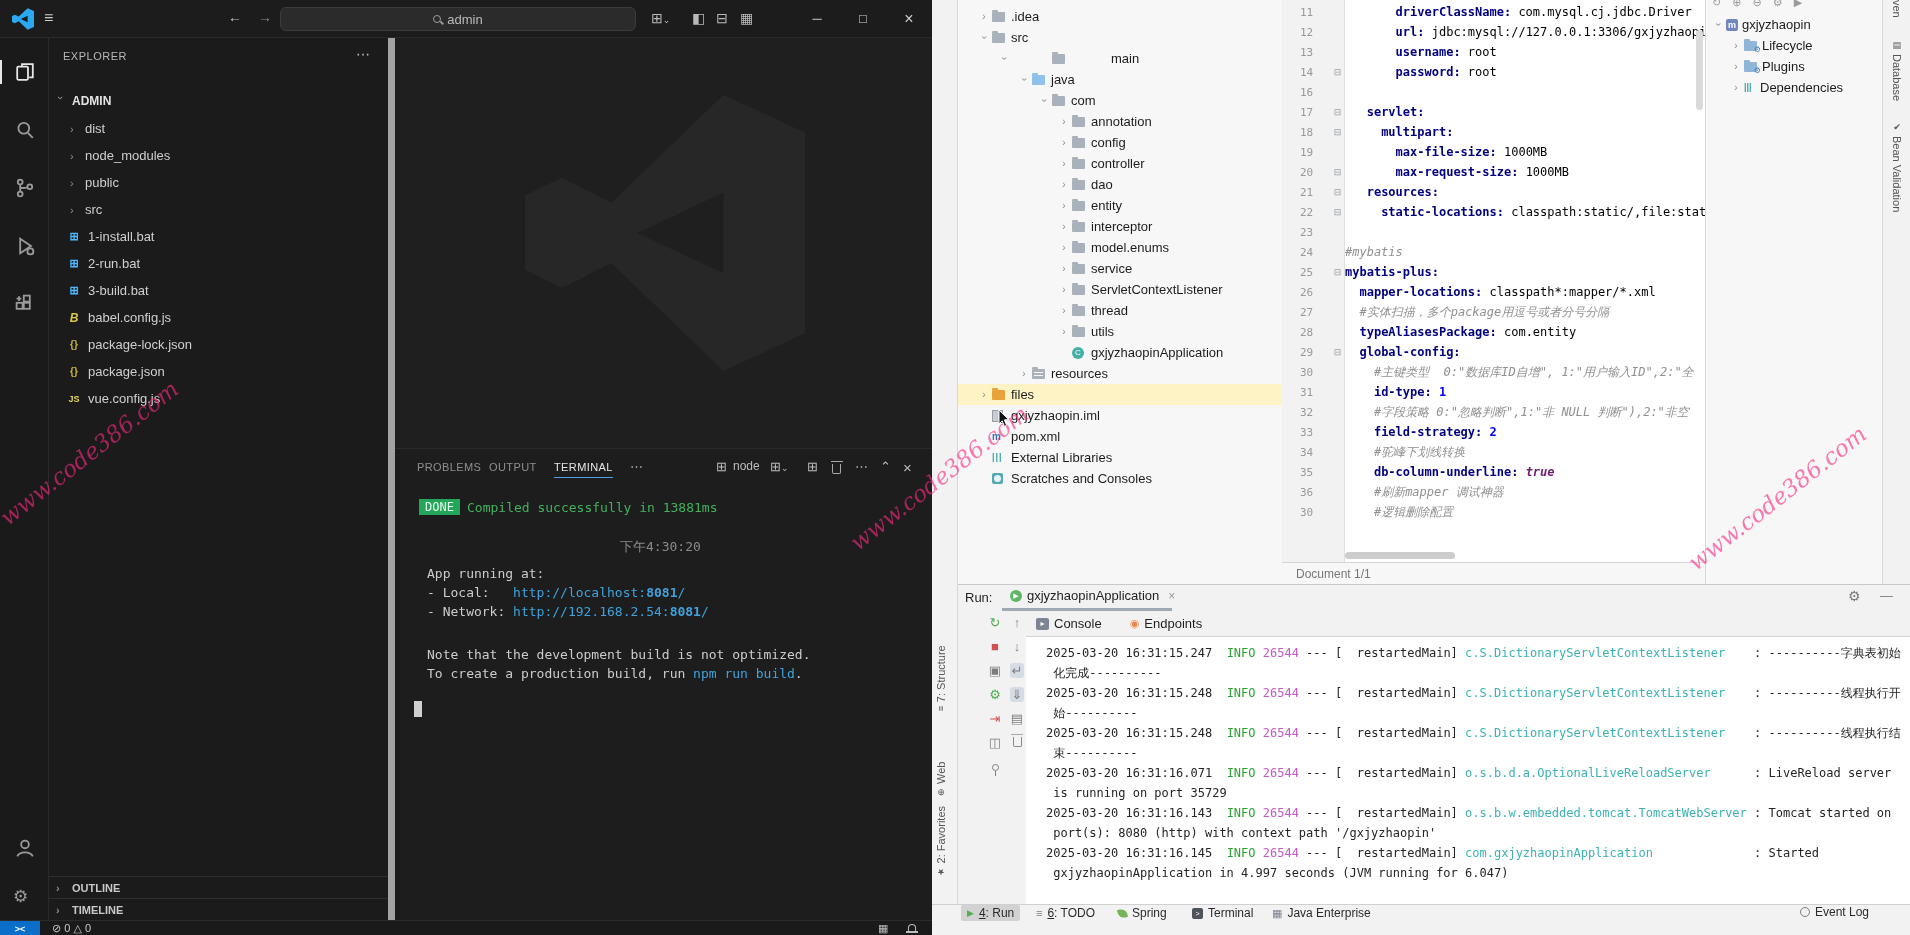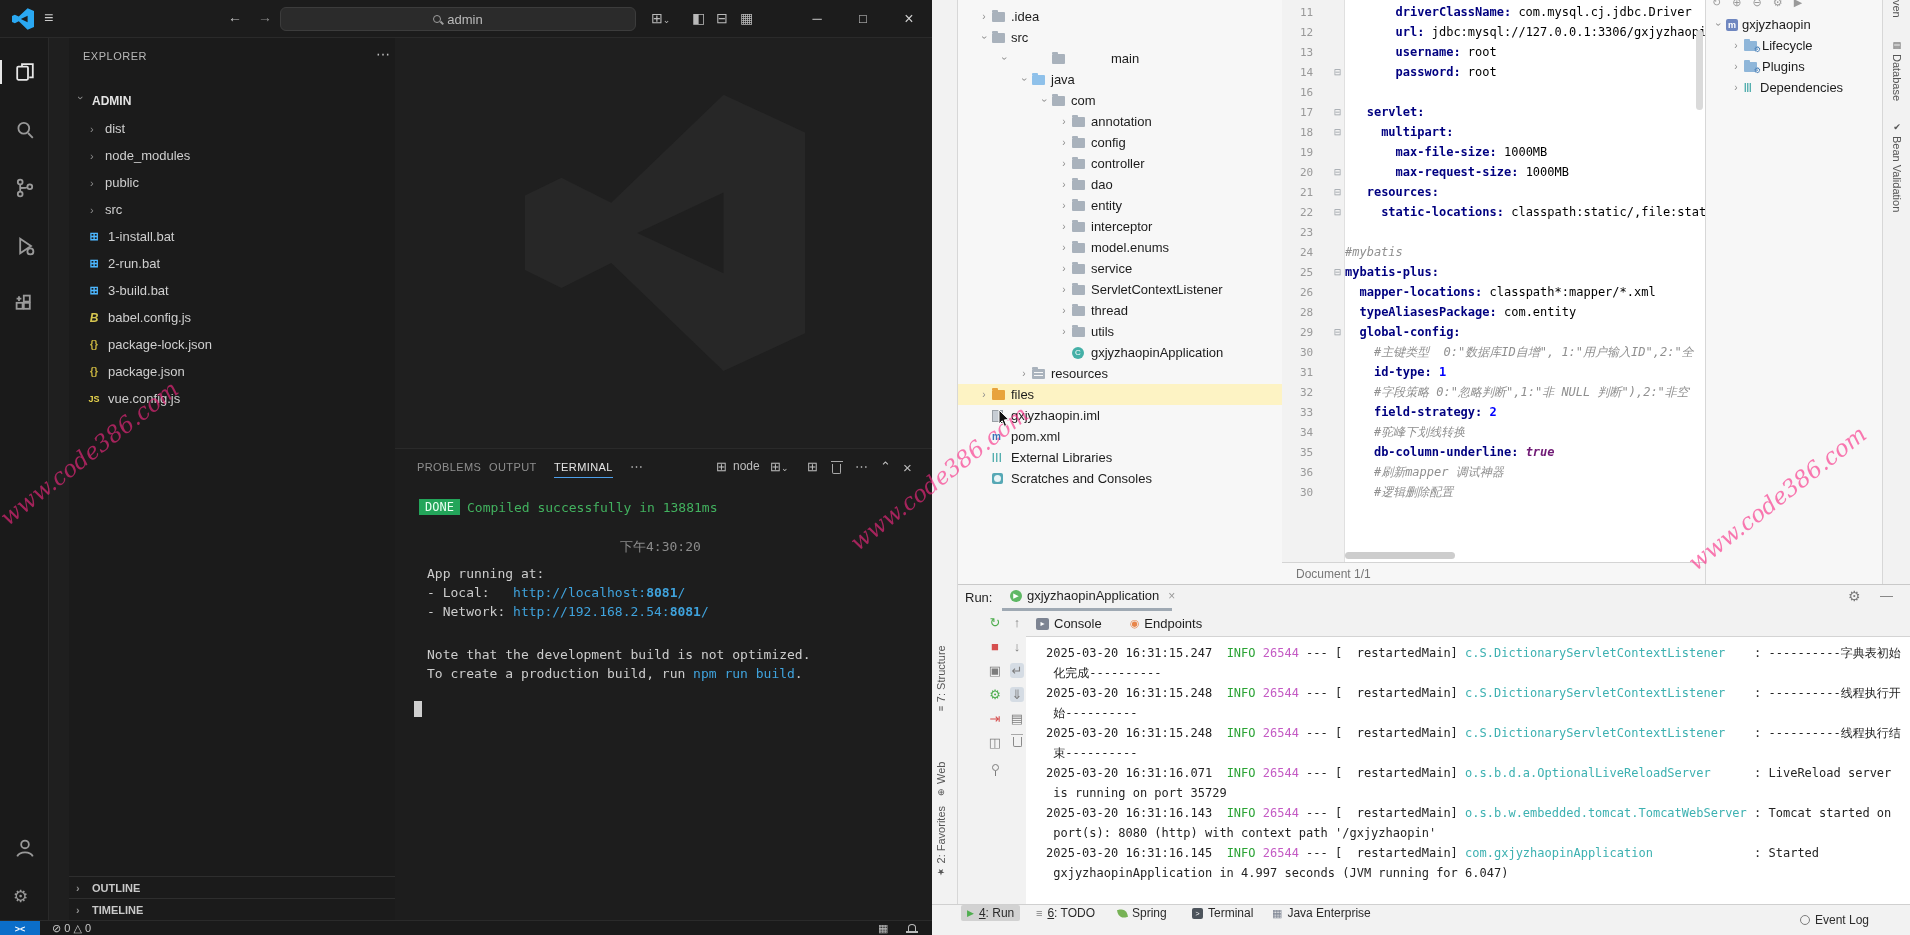--- a/index.html
+++ b/index.html
@@ -20,21 +20,21 @@
   .mag::after { content:""; position:absolute; width:4px; height:1.5px; background:#9d9d9d; transform:rotate(45deg); right:-4px; bottom:-1px; }
   .laybtn { position:absolute; top:10px; color:#b9b9b9; font-size:14px; }
   .winctl { position:absolute; top:0; width:46px; height:37px; display:flex; align-items:center; justify-content:center; color:#cfcfcf; font-size:13px; }
 
   .abar { position:absolute; left:0; top:38px; width:49px; height:882px; background:#1a1a1a; border-right:1px solid #2a2a2a; }
   .aicon { position:absolute; left:13px; width:24px; height:24px; }
   .aicon svg { stroke:#9a9a9a; fill:none; stroke-width:1.5; }
   .aicon.active svg { stroke:#e7e7e7; }
   .aicon.active::before { content:""; position:absolute; left:-13px; top:0; width:2px; height:24px; background:#e7e7e7; }
 
-  .sidebar { position:absolute; left:49px; top:38px; width:346px; height:882px; background:#1b1b1b; border-right:7px solid #a3a3a3;margin-left:20px; }
+  .sidebar { position:absolute; left:49px; top:38px; width:346px; height:882px; background:#1b1b1b; border-right:7px solid #a3a3a3; }
   .exphead { position:absolute; left:14px; top:12px; font-size:11px; color:#b8b8b8; letter-spacing:.5px; }
   .expmore { position:absolute; right:18px; top:8px; color:#bdbdbd; font-size:14px; }
   .rootrow { position:absolute; left:0; top:50px; width:100%; height:26px; display:flex; align-items:center; }
   .rootrow .xchev { margin-left:7px; }
   .rootlbl { font-size:12px; font-weight:bold; color:#e4e4e4; margin-left:6px; }
   #explorer-list { position:absolute; left:0; top:77px; width:100%; }
   .xrow { height:27px; display:flex; align-items:center; font-size:13px; color:#cfcfcf; }
   .xchev { display:inline-block; color:#8e8e8e; font-size:11px; margin-left:21px; width:10px; }
   .xrow .xlbl { margin-left:5px; }
   .fic { display:inline-block; width:16px; margin-left:17px; text-align:center; font-size:10px; font-weight:bold; }
@@ -151,21 +151,21 @@
 
   .bbar { position:absolute; left:0; top:904px; width:978px; height:17px; background:#f2f2f2; border-top:1px solid #d0d0d0; font-size:12px; color:#2b2b2b; }
   .btab { position:absolute; top:0px; height:16px; display:flex; align-items:center; gap:5px; padding:0 6px; }
   .btab.sel { background:#d2d2d2; border-radius:2px; }
   .btab u { text-decoration:underline; }
   .ic-brun { color:#4fae4f; font-size:9px; }
   .ic-btodo { color:#7d7d7d; font-size:11px; }
   .ic-leaf { display:inline-block; width:9px; height:9px; background:#77b255; border-radius:0 70% 0 70%; transform:rotate(-15deg); }
   .ic-bterm { display:inline-block; width:11px; height:11px; background:#4d545c; border-radius:2px; color:#fff; font-size:7px; text-align:center; line-height:11px; }
   .ic-bjava { color:#7d8492; font-size:11px; }
-  .evlog { position:absolute; left:868px; top:8px; display:flex; align-items:center; gap:5px; }
+  .evlog { position:absolute; left:868px; top:0px; display:flex; align-items:center; gap:5px; }
   .ic-balloon { display:inline-block; width:10px; height:10px; border:1.3px solid #7d7d7d; border-radius:50%; }
 
   .istatus { position:absolute; left:0; top:921px; width:978px; height:14px; background:#f2f2f2; border-top:1px solid #d0d0d0; font-size:11.5px; color:#2b2b2b; }
   .ist { position:absolute; top:0px; }
   .i-lock { position:relative; display:inline-block; width:9px; height:7px; background:#8a8a8a; border-radius:1px; top:2px; }
   .i-lock::before { content:""; position:absolute; left:0px; top:-4px; width:5px; height:4px; border:1.3px solid #8a8a8a; border-bottom:none; border-radius:3px 3px 0 0; }
   .i-hector { position:relative; display:inline-block; width:9px; height:9px; border-radius:50%; background:#9a9a9a; top:2px; }
   .i-hector::before { content:""; position:absolute; left:-1px; top:1px; width:11px; height:1.5px; background:#6f6f6f; }
 
   .wm { position:absolute; z-index:50; font-family:"DejaVu Serif", serif; font-style:italic; font-size:23px;
@@ -595,20 +595,25 @@
             <span class="egut">25</span>
             <span class="efold">⊟</span>
             <span class="ecode"><span class="tk-k">mybatis-plus:</span></span>
           </div>
           <div class="eline">
             <span class="egut">26</span>
             <span class="efold"></span>
             <span class="ecode">  <span class="tk-k">mapper-locations:</span><span class="tk-t"> classpath*:mapper/*.xml</span></span>
           </div>
           <div class="eline">
+            <span class="egut">27</span>
+            <span class="efold"></span>
+            <span class="ecode">  <span class="tk-c">#实体扫描，多个package用逗号或者分号分隔</span></span>
+          </div>
+          <div class="eline">
             <span class="egut">28</span>
             <span class="efold"></span>
             <span class="ecode">  <span class="tk-k">typeAliasesPackage:</span><span class="tk-t"> com.entity</span></span>
           </div>
           <div class="eline">
             <span class="egut">29</span>
             <span class="efold">⊟</span>
             <span class="ecode">  <span class="tk-k">global-config:</span></span>
           </div>
           <div class="eline">

